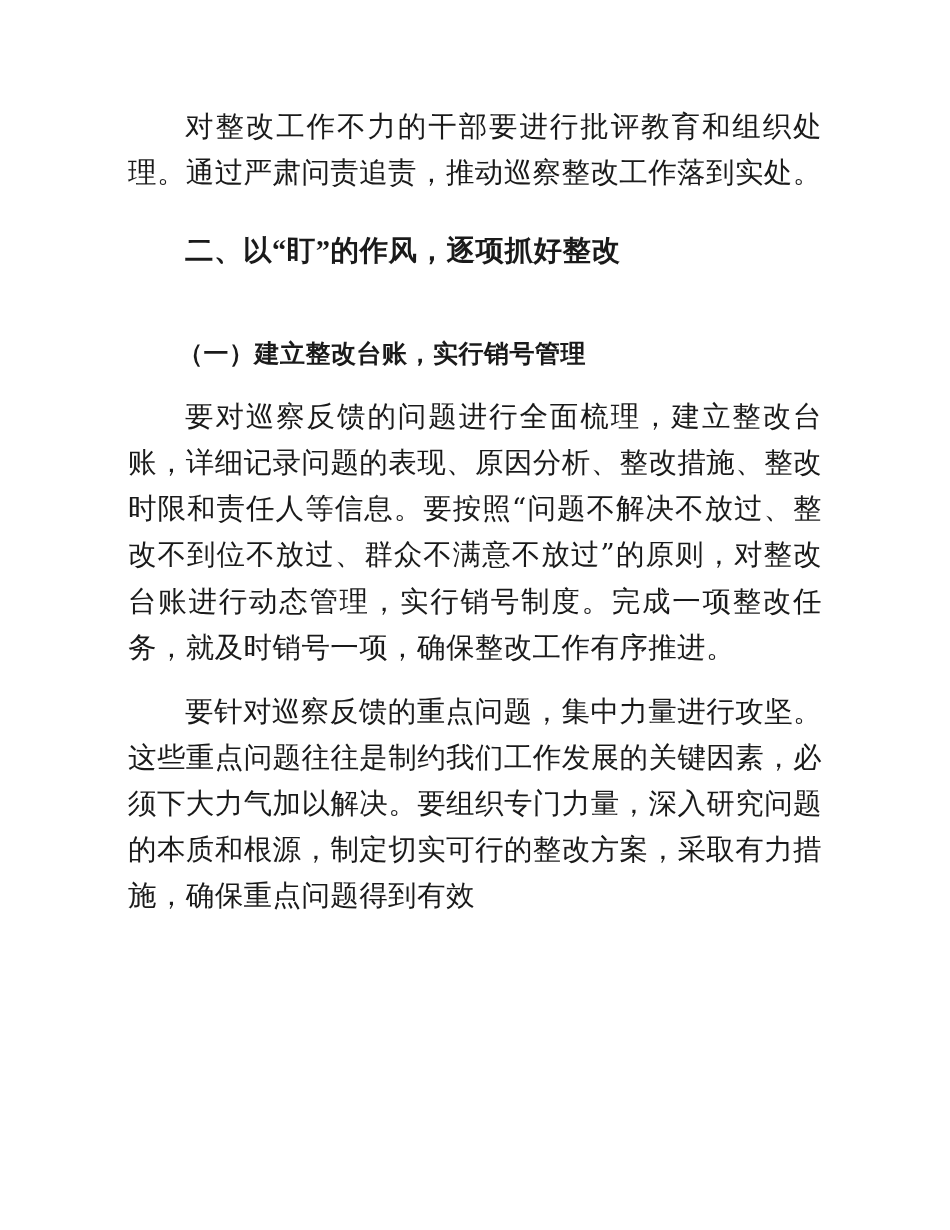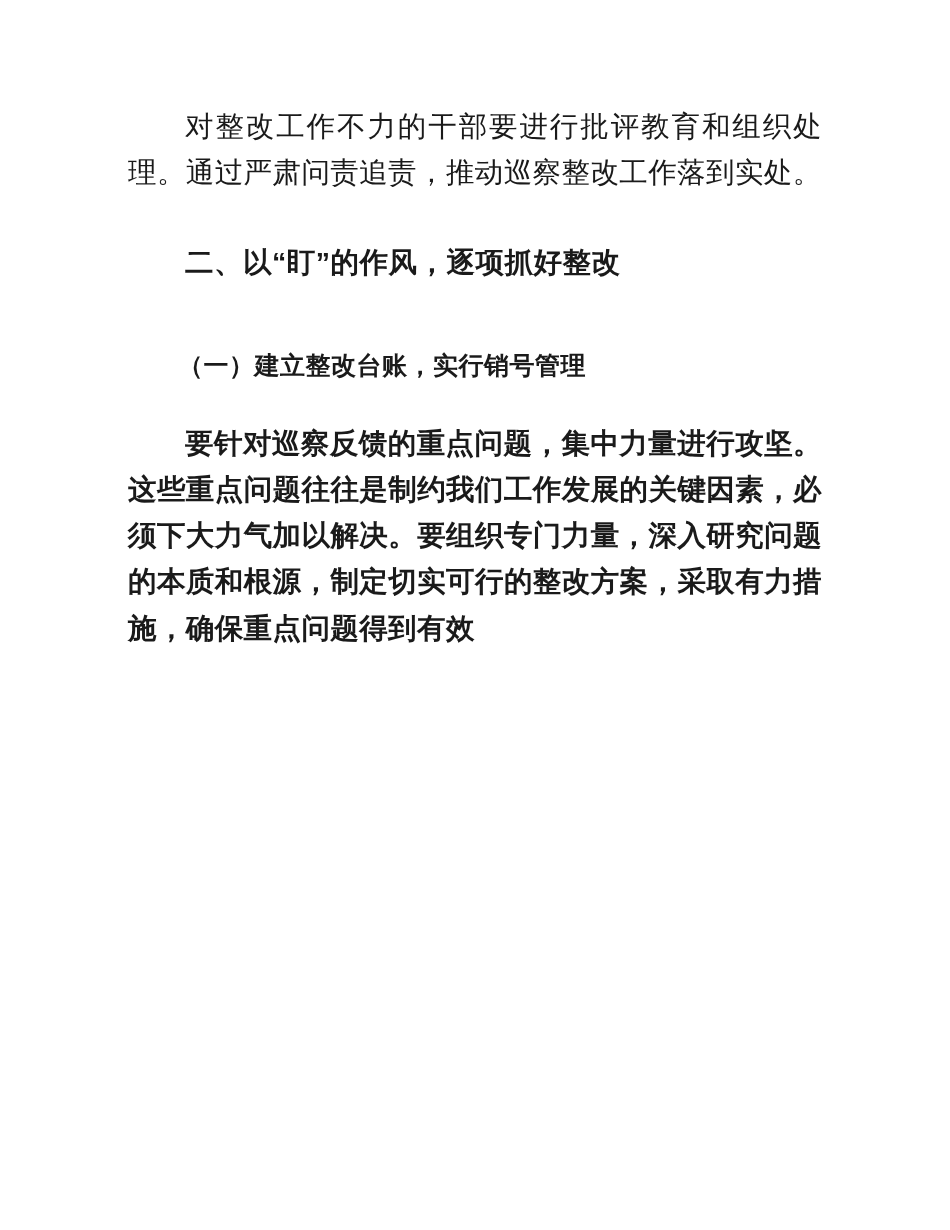--- a/index.html
+++ b/index.html
@@ -29,60 +29,60 @@
     margin: 0 0 4px 0;
     font-size: 28.5px;
     line-height: 1.62;
     text-align: justify;
     text-justify: inter-ideograph;
     text-indent: 2em;
     letter-spacing: 0.4px;
     font-weight: 400;
   }
   p.heading {
-    margin: 26px 0 22px 0;
+    margin: 14px 0 22px 0;
     font-size: 28.5px;
     line-height: 1.6;
     text-indent: 2em;
     font-weight: 700;
     letter-spacing: 0.5px;
-    font-family: Liberation Sans, sans-serif;
+    font-family: Liberation Serif, serif;
   }
   p.subheading {
     margin: 24px 0 20px 0;
     font-size: 25px;
     line-height: 1.6;
     text-indent: 2em;
     font-weight: 700;
     letter-spacing: 0.5px;
     font-family: "DejaVu Sans", "Liberation Sans", sans-serif;
   }
   p.para.tight {
     margin-bottom: 16px;
-    font-weight: bold;
   }
   .spacer-sm { height: 14px; }
 </style>
 </head>
 <body>
 
 <div class="page">
   <div class="doc-body">
 
     <p class="para">对整改工作不力的干部要进行批评教育和组织处理。通过严肃问责追责，推动巡察整改工作落到实处。</p>
 
     <div class="spacer-sm"></div>
 
     <p class="heading">二、以“盯”的作风，逐项抓好整改</p>
 
 
     <div class="spacer-sm"></div>
 
     <p class="subheading">（一）建立整改台账，实行销号管理</p>
 
+    <p class="para">要对巡察反馈的问题进行全面梳理，建立整改台账，详细记录问题的表现、原因分析、整改措施、整改时限和责任人等信息。要按照“问题不解决不放过、整改不到位不放过、群众不满意不放过”的原则，对整改台账进行动态管理，实行销号制度。完成一项整改任务，就及时销号一项，确保整改工作有序推进。</p>
 
     <div class="spacer-sm"></div>
 
 
     <p class="para tight">要针对巡察反馈的重点问题，集中力量进行攻坚。这些重点问题往往是制约我们工作发展的关键因素，必须下大力气加以解决。要组织专门力量，深入研究问题的本质和根源，制定切实可行的整改方案，采取有力措施，确保重点问题得到有效</p>
 
   </div>
 </div>
 
 </body></html>

